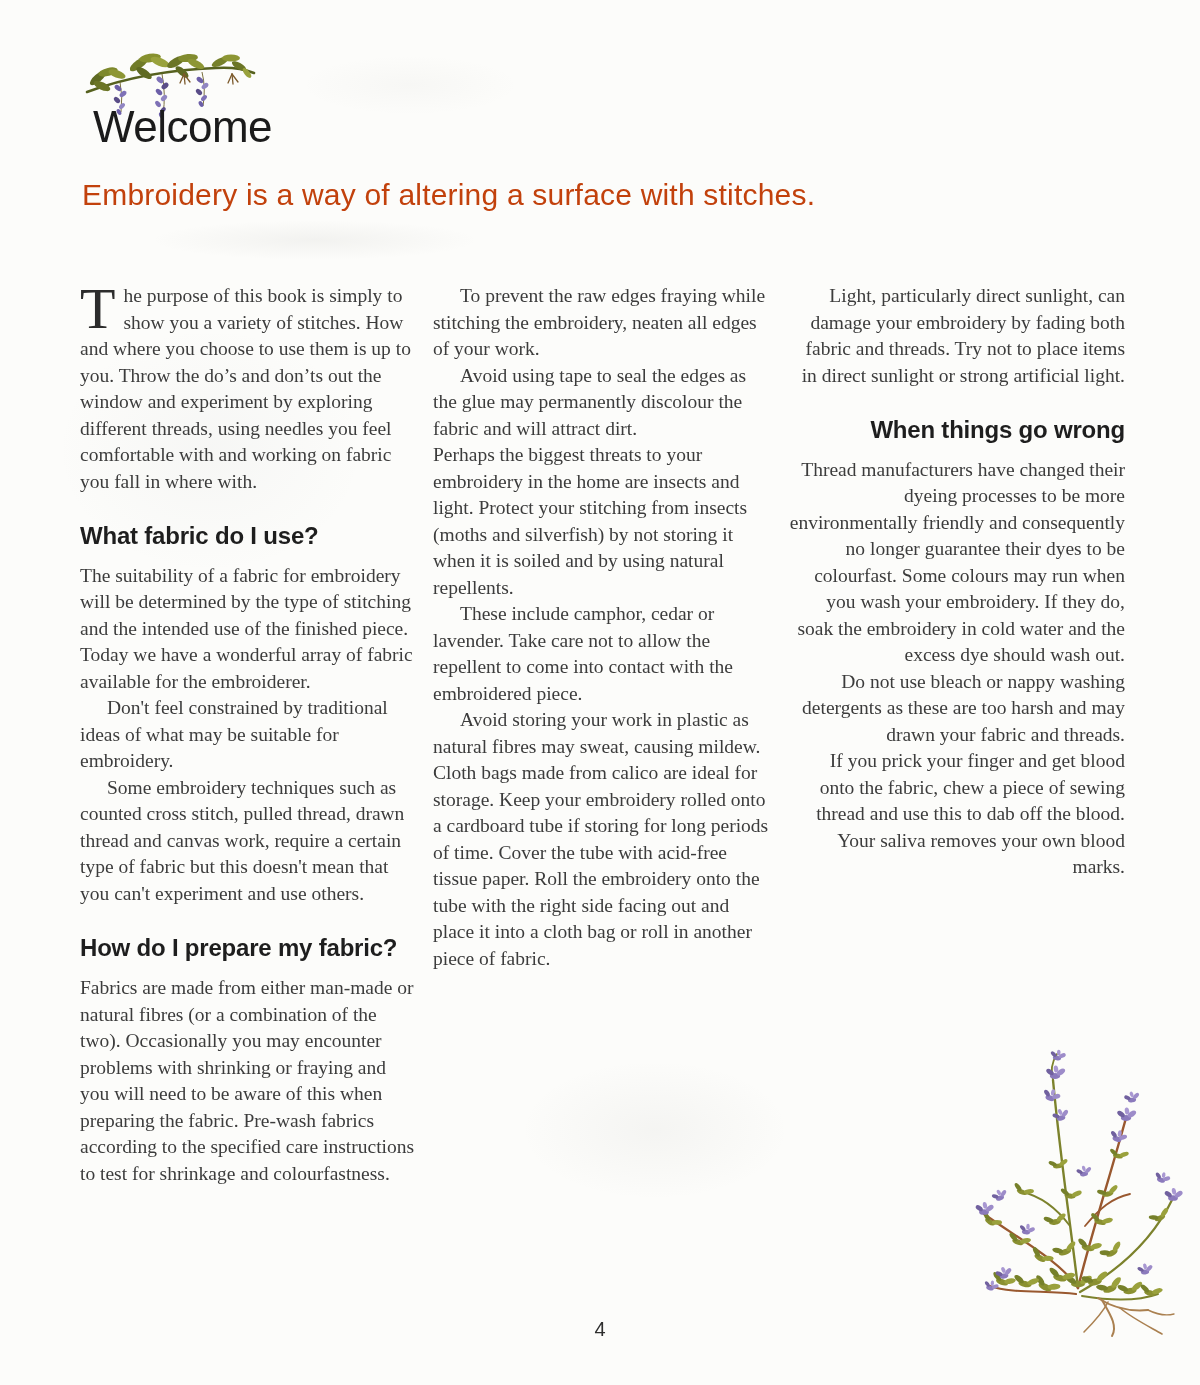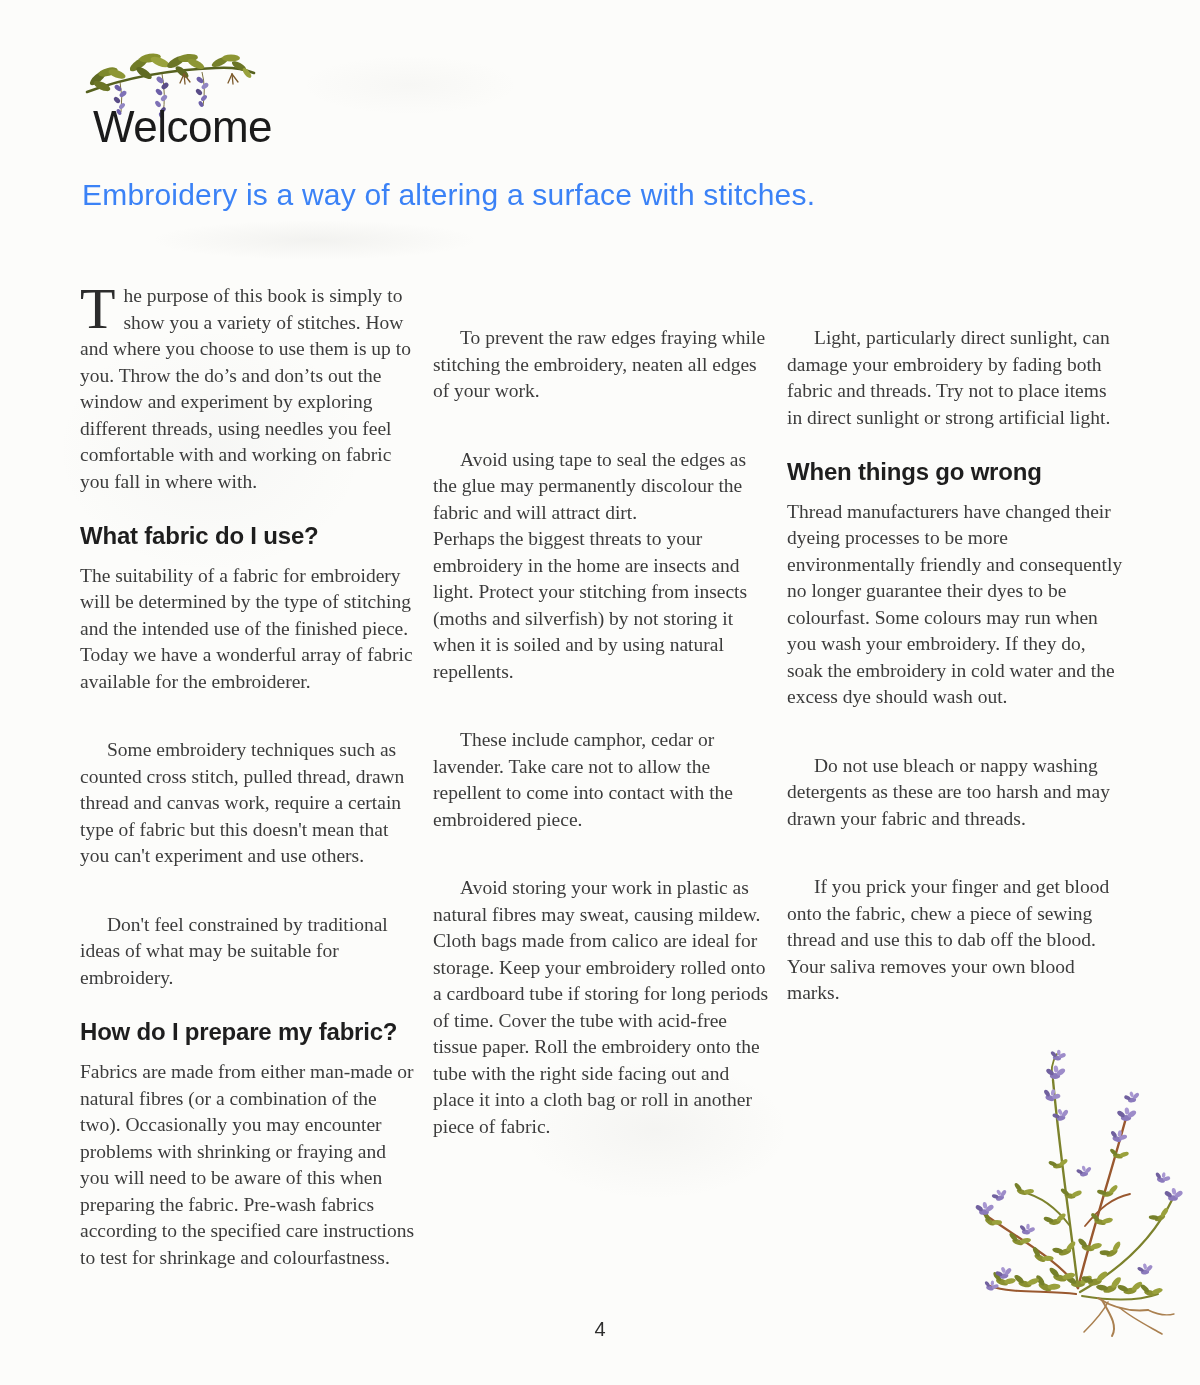--- a/index.html
+++ b/index.html
@@ -20,29 +20,29 @@
          background:radial-gradient(ellipse at center, rgba(140,145,150,0.05), rgba(0,0,0,0) 72%); }
 
   .title {
     position:absolute; left:82px; top:102px;
     font-family:"Liberation Sans", sans-serif; font-weight:500;
     font-size:44px; letter-spacing:-0.5px; color:#1b1b1b;margin-left:11px;
   }
   .subtitle {
     position:absolute; left:82px; top:178px;
     font-family:"Liberation Sans", sans-serif; font-weight:400;
-    font-size:30px; color:#3b82f6; letter-spacing:0.2px;
+    font-size:30px; color:#c2410c; letter-spacing:0.2px;
   }
   .col {
     position:absolute; top:283px; width:338px;
     font-size:19.5px; line-height:1.36; color:#3c3c3c;
   }
-  .c1 { left:80px; } .c2 { left:433px; } .c3 { left:787px; }
+  .c1 { left:80px; } .c2 { left:433px; } .c3 { left:787px;text-align:right; }
   .col p { margin:0; }
-  .col p.ind { text-indent:27px;margin-top:42px; }
+  .col p.ind { text-indent:27px; }
   h2.sec {
     font-family:Liberation Sans, sans-serif; font-size:24px; font-weight:600;
     color:#1e1e1e; letter-spacing:-0.2px; margin:25px 0 10px 0;
   }
   .dropcap {
     float:left; font-size:58px; line-height:45px;
     padding:3px 8px 0 0; color:#2c2c2c;
   }
   .pageno {
     position:absolute; left:0; width:1200px; bottom:44px; text-align:center;
@@ -119,22 +119,22 @@
     </g>
   </svg>
 
   <div class="title">Welcome</div>
   <div class="subtitle">Embroidery is a way of altering a surface with stitches.</div>
 
   <div class="col c1">
     <p><span class="dropcap">T</span><span>he purpose of this book is simply to show you a variety of stitches. How and where you choose to use them is up to you. Throw the do’s and don’ts out the window and experiment by exploring different threads, using needles you feel comfortable with and working on fabric you fall in where with.</span></p>
     <h2 class="sec">What fabric do I use?</h2>
     <p>The suitability of a fabric for embroidery will be determined by the type of stitching and the intended use of the finished piece. Today we have a wonderful array of fabric available for the embroiderer.</p>
+    <p class="ind">Don't feel constrained by traditional ideas of what may be suitable for embroidery.</p>
     <p class="ind">Some embroidery techniques such as counted cross stitch, pulled thread, drawn thread and canvas work, require a certain type of fabric but this doesn't mean that you can't experiment and use others.</p>
-    <p class="ind">Don't feel constrained by traditional ideas of what may be suitable for embroidery.</p>
     <h2 class="sec">How do I prepare my fabric?</h2>
     <p>Fabrics are made from either man-made or natural fibres (or a combination of the two). Occasionally you may encounter problems with shrinking or fraying and you will need to be aware of this when preparing the fabric. Pre-wash fabrics according to the specified care instructions to test for shrinkage and colourfastness.</p>
   </div>
 
   <div class="col c2">
     <p class="ind">To prevent the raw edges fraying while stitching the embroidery, neaten all edges of your work.</p>
     <p class="ind">Avoid using tape to seal the edges as the glue may permanently discolour the fabric and will attract dirt.</p>
     <p>Perhaps the biggest threats to your embroidery in the home are insects and light. Protect your stitching from insects (moths and silverfish) by not storing it when it is soiled and by using natural repellents.</p>
     <p class="ind">These include camphor, cedar or lavender. Take care not to allow the repellent to come into contact with the embroidered piece.</p>
     <p class="ind">Avoid storing your work in plastic as natural fibres may sweat, causing mildew. Cloth bags made from calico are ideal for storage. Keep your embroidery rolled onto a cardboard tube if storing for long periods of time. Cover the tube with acid-free tissue paper. Roll the embroidery onto the tube with the right side facing out and place it into a cloth bag or roll in another piece of fabric.</p>

